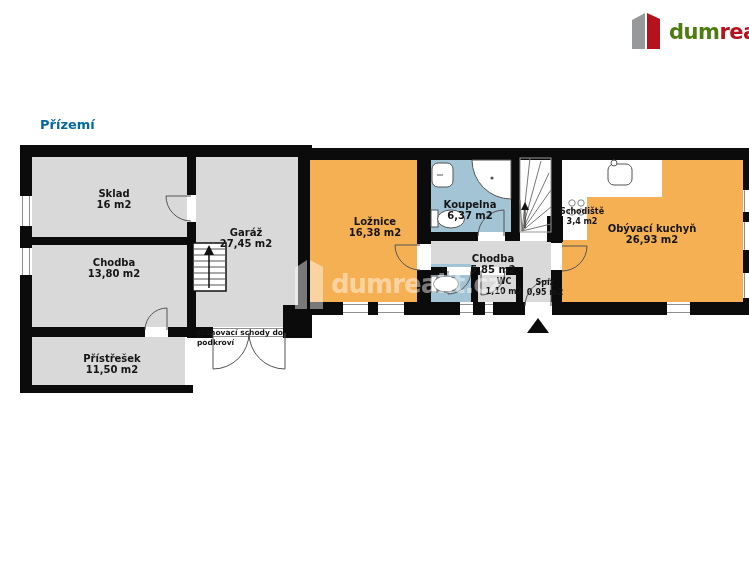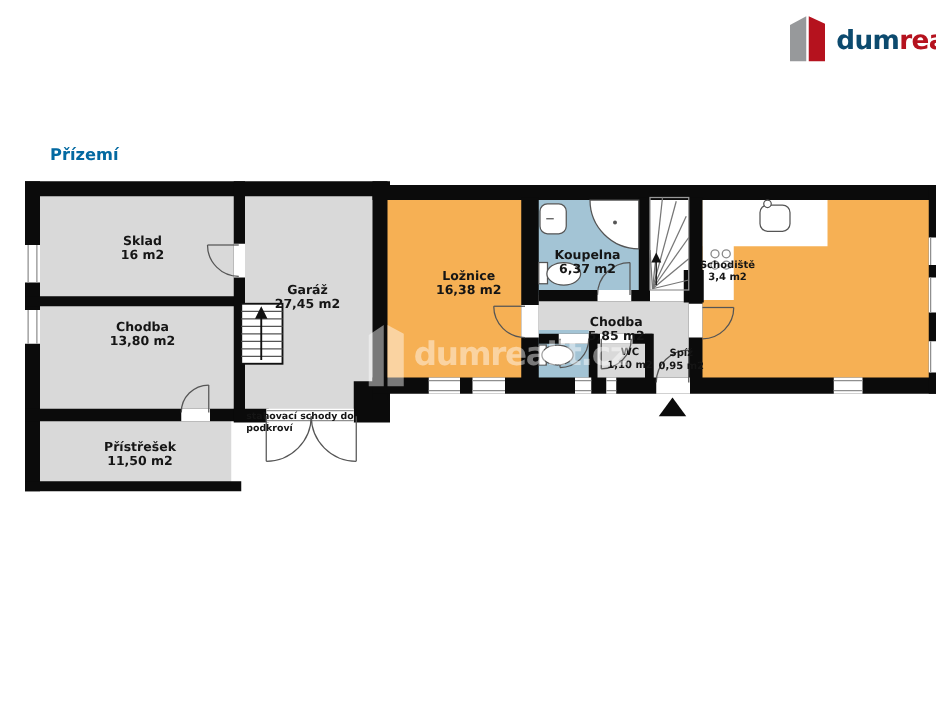--- a/index.html
+++ b/index.html
@@ -2,21 +2,21 @@
 <html><head>
 <meta charset="utf-8">
 <style>
   html,body{margin:0;padding:0;}
   body{width:749px;height:562px;background:#ffffff;overflow:hidden;position:relative;
        font-family:"DejaVu Sans",sans-serif;}
   .stage{position:absolute;left:0;top:0;width:749px;height:562px;overflow:hidden;}
   
   .logo{position:absolute;left:630px;top:11px;display:flex;align-items:flex-end;z-index:4;}
   .logo .word{font-size:21px;line-height:38px;letter-spacing:-0.5px;white-space:nowrap;}
-  .logo .w-gray{color:#0c4a6e;font-weight:600;}
+  .logo .w-gray{color:#4d7c0f;font-weight:600;}
   .logo .w-red{color:#b5121e;font-weight:700;}
   
   .floor-title{position:absolute;left:40px;top:117px;font-size:13px;font-weight:bold;color:#0369a1;z-index:3;}
   
   svg.plan{position:absolute;left:0;top:0;z-index:1;}
   
   .room-label{position:absolute;transform:translate(-50%,-50%);text-align:center;
       font-size:10px;line-height:11px;font-weight:bold;color:#151515;white-space:nowrap;z-index:3;}
   .room-label.small{font-size:8px;line-height:10px;margin-left:48px;}
   .note-label{position:absolute;font-size:7.5px;line-height:10px;font-weight:bold;color:#151515;
@@ -262,20 +262,24 @@
     <div>5,85 m2</div>
   </div>
   <div class="room-label small" style="left:456px;top:287px;">
     <div>WC</div>
     <div>1,10 m2</div>
   </div>
   <div class="room-label small" style="left:497px;top:288px;">
     <div>Spíž</div>
     <div>0,95 m2</div>
   </div>
+  <div class="room-label" style="left:652px;top:234px;">
+    <div>Obývací kuchyň</div>
+    <div>26,93 m2</div>
+  </div>
 
   <div class="watermark">
     <svg width="32" height="54" viewBox="0 0 32 54">
       <polygon points="2,11 14,3 14,52 2,52" fill="#ffffff"></polygon>
       <polygon points="17,3 30,10 30,52 17,52" fill="#ffffff"></polygon>
     </svg>
     <span class="wm-text">dumrealit.cz</span>
   </div>
 
 </div>

